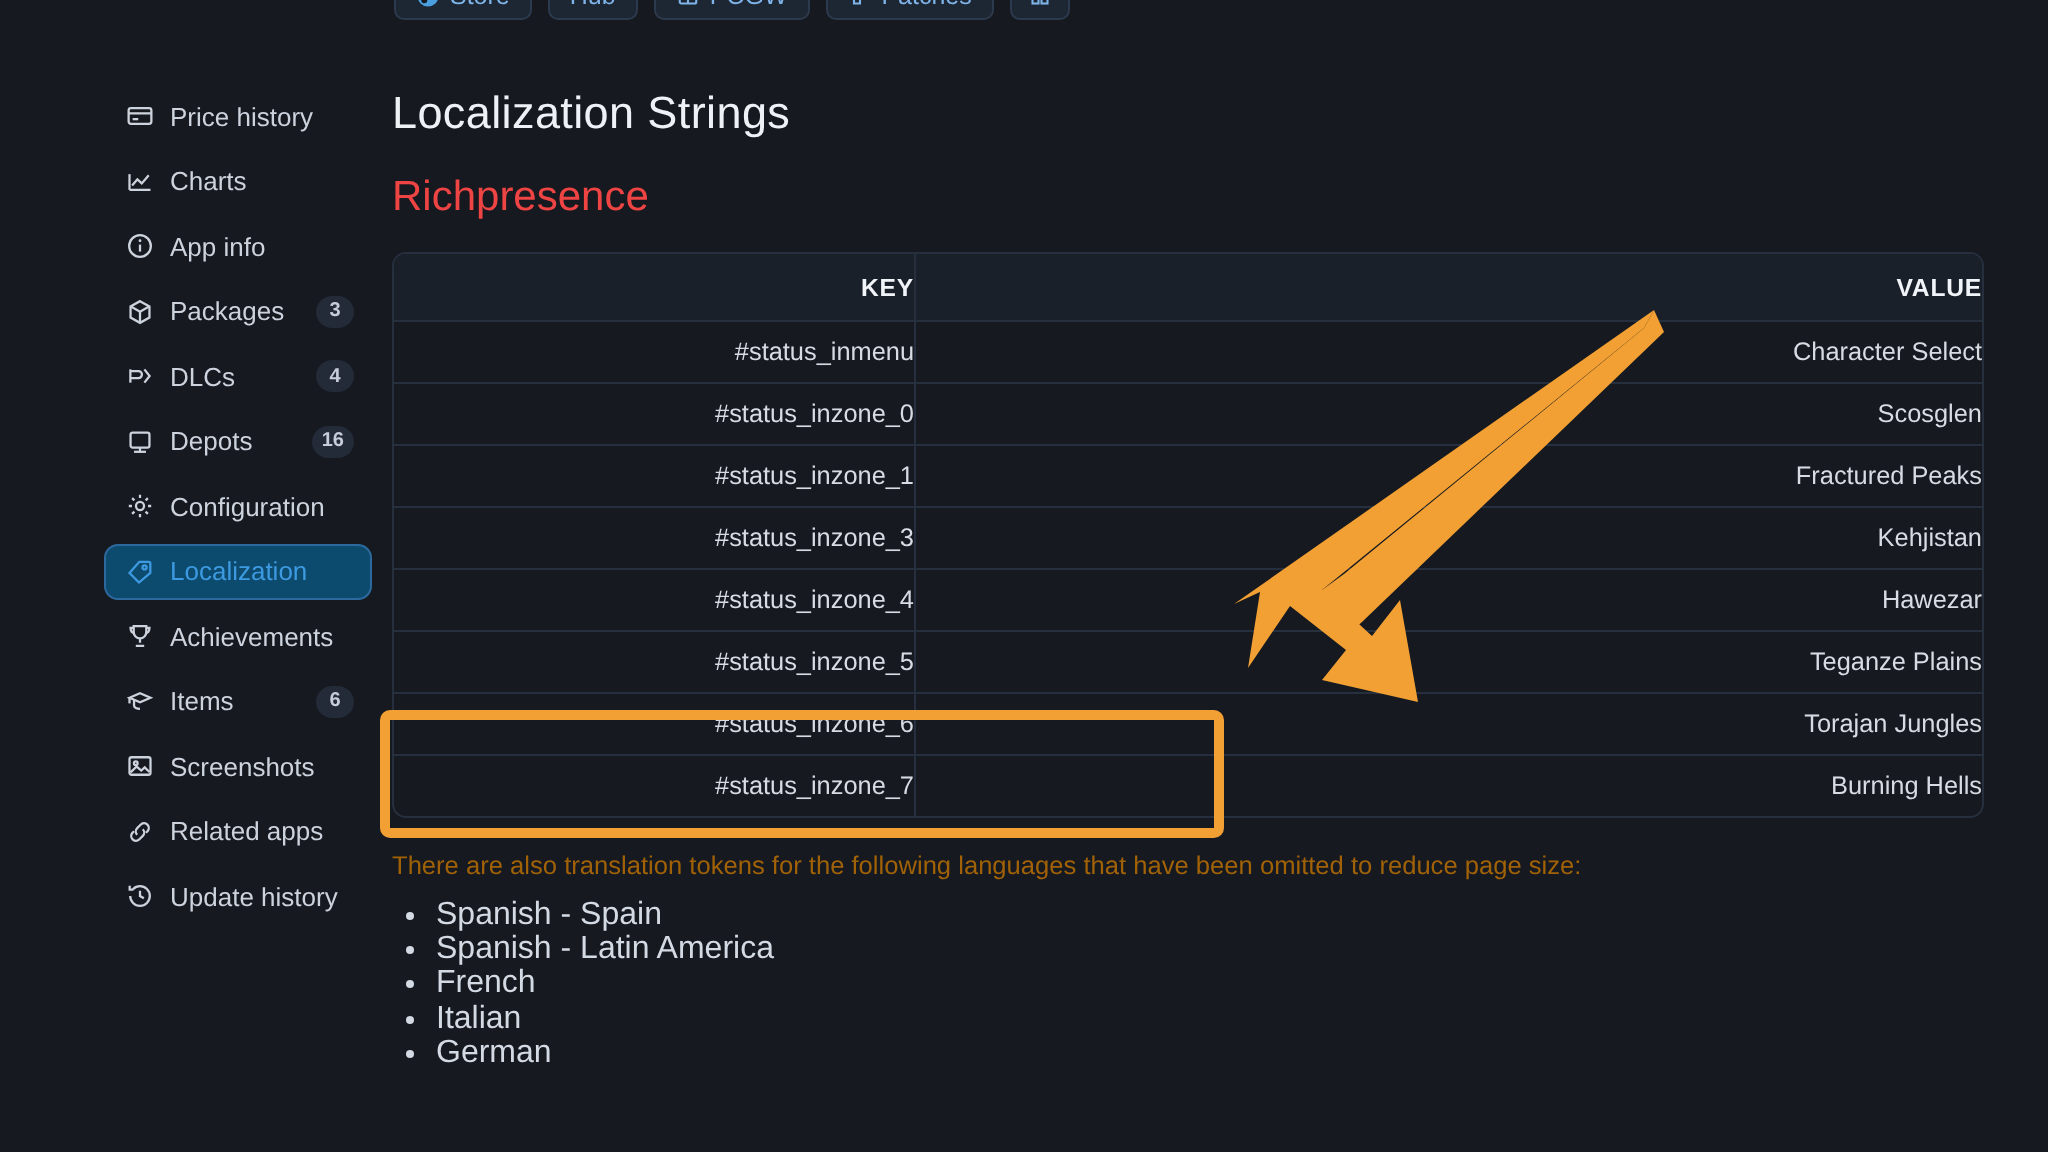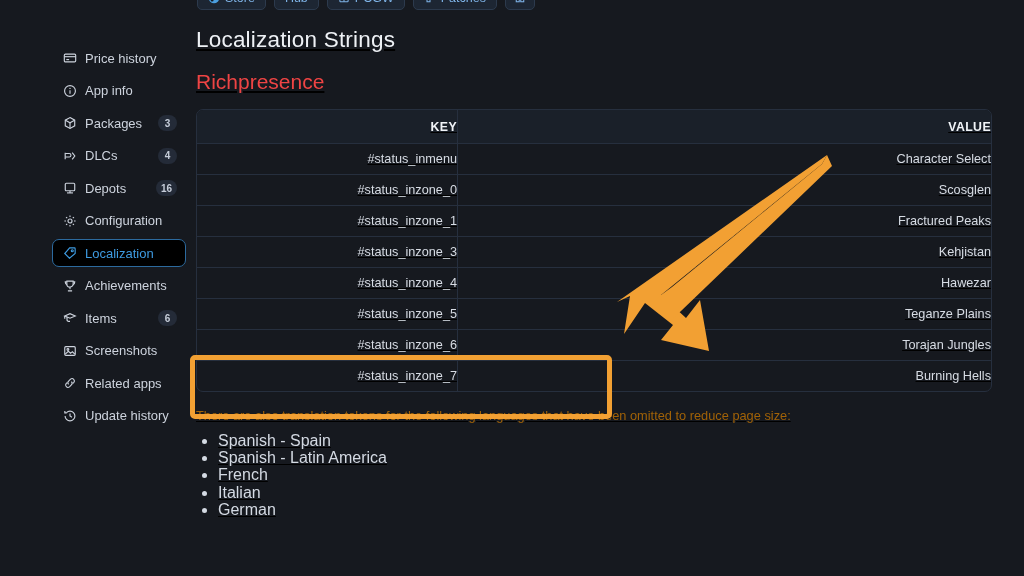--- a/index.html
+++ b/index.html
@@ -34,31 +34,31 @@
   .side-item {
     position: relative; display: flex; align-items: center;
     height: 28px; padding: 0 8px 0 9px; margin-bottom: 4.5px;
     border-radius: 7px; border: 1px solid transparent;
     color: #cdd3dd; font-size: 13px; white-space: nowrap;
   }
   .side-item .ico { width: 16px; height: 16px; margin-right: 7px; flex: none;
                     display: flex; align-items: center; justify-content: center; }
   .side-item .ico svg { display: block; }
   .side-item .lbl { flex: 1 1 auto; }
-  .side-item.active { color: #3e9ae0; border-color: #2c6a9e; background: #000000; }
+  .side-item.active { color: #3e9ae0; border-color: #2c6a9e; background: #0c4a6e; }
   .side-item.active .ico svg { stroke: #3e9ae0; }
   .badge {
     flex: none; min-width: 19px; height: 16px; padding: 0 5px;
     background: #242b38; border-radius: 9px;
     color: #c6cdd9; font-size: 10px; font-weight: bold;
     display: flex; align-items: center; justify-content: center;
   }
 
   
-  .main { position: absolute; left: 196px; top: 27px; width: 800px; text-decoration: underline; }
+  .main { position: absolute; left: 196px; top: 44px; width: 800px; }
   .page-title { color: #eef1f5; font-size: 22.5px; font-weight: normal; letter-spacing: .2px; }
   .section-title { margin-top: 17px; color: #ef4444; font-size: 21px; font-weight: normal; }
 
   table.strings {
     margin-top: 15px; width: 794px;
     border-collapse: separate; border-spacing: 0;
     border: 1px solid #262f3e; border-radius: 7px; overflow: hidden;
     table-layout: fixed;
   }
   table.strings th, table.strings td {
@@ -144,20 +144,30 @@
       <span class="ico">
         <svg width="14" height="14" viewBox="0 0 16 16" fill="none" stroke="#cdd3dd" stroke-width="1.3">
             <rect x="1.5" y="3.5" width="13" height="9" rx="1.3"></rect>
             <line x1="1.5" y1="6.5" x2="14.5" y2="6.5"></line>
             <line x1="3.8" y1="9.8" x2="7" y2="9.8"></line>
           </svg>
       </span>
       <span class="lbl">Price history</span>
     </div>
 
+    <div class="side-item">
+      <span class="ico">
+        <svg width="14" height="14" viewBox="0 0 16 16" fill="none" stroke="#cdd3dd" stroke-width="1.3">
+            <path d="M2 12.5V3.5"></path>
+            <path d="M2 12.5h12"></path>
+            <polyline points="3.5,10 6.5,6.5 9,8.8 13,4.2"></polyline>
+          </svg>
+      </span>
+      <span class="lbl">Charts</span>
+    </div>
 
     <div class="side-item">
       <span class="ico">
         <svg width="14" height="14" viewBox="0 0 16 16" fill="none" stroke="#cdd3dd" stroke-width="1.3">
             <circle cx="8" cy="8" r="6.2"></circle>
             <line x1="8" y1="7.2" x2="8" y2="11.2"></line>
             <circle cx="8" cy="5" r=".8" fill="#cdd3dd" stroke="none"></circle>
           </svg>
       </span>
       <span class="lbl">App info</span>

